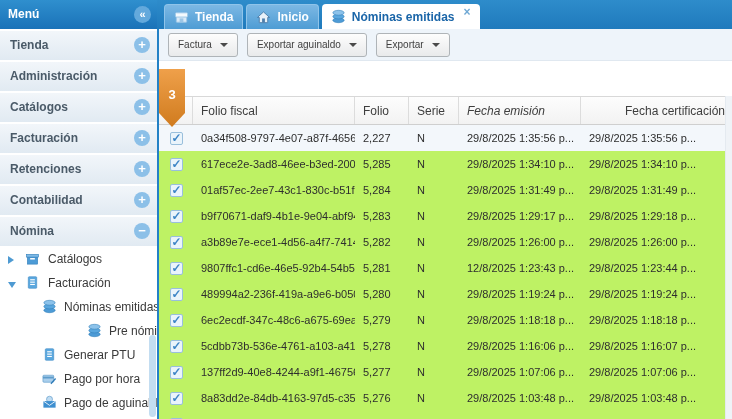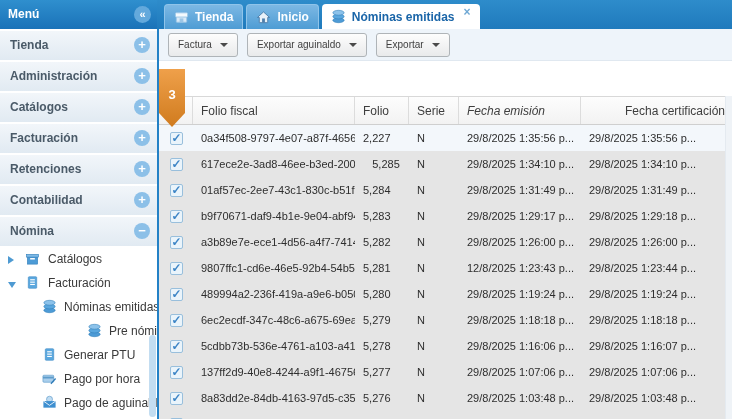--- a/index.html
+++ b/index.html
@@ -50,21 +50,21 @@
 
   #toolbar { position:absolute; top:29px; left:2px; right:0; height:32px; background:#EEF4FA;
     border-bottom:1px solid #E0E8F0; display:flex; align-items:center; padding-left:9px; gap:9px; }
   .tb-btn { height:24px; padding:0 9px; font-size:10px; color:#3F3F3F;
     background:linear-gradient(#FDFDFD,#E9EAEB); border:1px solid #AFB4B8; border-radius:3px;
     display:flex; align-items:center; gap:8px; cursor:pointer; }
   .caret { width:0; height:0; border-left:4px solid transparent; border-right:4px solid transparent;
     border-top:4px solid #4A4A4A; }
 
   
-  #grid { position:absolute; top:96px; left:2px; right:0; bottom:0; background:#e5e5e5; overflow:hidden; }
+  #grid { position:absolute; top:96px; left:2px; right:0; bottom:0; background:#bef264; overflow:hidden; }
   #grid-header { height:29px; display:flex; background:linear-gradient(#FDFDFD,#F2F2F2);
     border-top:1px solid #D8D8D8; border-bottom:1px solid #CFCFCF; }
   .hcell { font-size:12px; color:#3E3E3E; line-height:28px; padding-left:8px;
     border-right:1px solid #DCDCDC; overflow:hidden; white-space:nowrap; cursor:pointer; }
   .hcell:last-child { border-right:none;margin-left:36px; }
   .hcell.italic { font-style:italic; }
   .grid-row { height:26px; display:flex; align-items:center; font-size:11px; color:#2E2E2E; }
   .grid-row.first { background:#F3F7FB; }
   .cell { padding-left:8px; overflow:hidden; white-space:nowrap; }
   .cb-cell { display:flex; justify-content:center; padding-left:0; }
@@ -227,21 +227,21 @@
             <div class="cell" style="width: 54px;">2,227</div>
             <div class="cell" style="width: 50px;">N</div>
             <div class="cell" style="width: 122px;">29/8/2025 1:35:56 p...</div>
             <div class="cell" style="flex: 1 1 0%;">29/8/2025 1:35:56 p...</div>
           </div>
           <div class="grid-row">
             <div class="cell cb-cell" style="width: 34px;">
               <span class="checkbox checked"></span>
             </div>
             <div class="cell" style="width: 162px;">617ece2e-3ad8-46ee-b3ed-2009...</div>
-            <div class="cell" style="width: 54px; text-align: center;">5,285</div>
+            <div class="cell" style="width: 54px;">5,285</div>
             <div class="cell" style="width: 50px;">N</div>
             <div class="cell" style="width: 122px;">29/8/2025 1:34:10 p...</div>
             <div class="cell" style="flex: 1 1 0%;">29/8/2025 1:34:10 p...</div>
           </div>
           <div class="grid-row">
             <div class="cell cb-cell" style="width: 34px;">
               <span class="checkbox checked"></span>
             </div>
             <div class="cell" style="width: 162px;">01af57ec-2ee7-43c1-830c-b51f6...</div>
             <div class="cell" style="width: 54px;">5,284</div>

